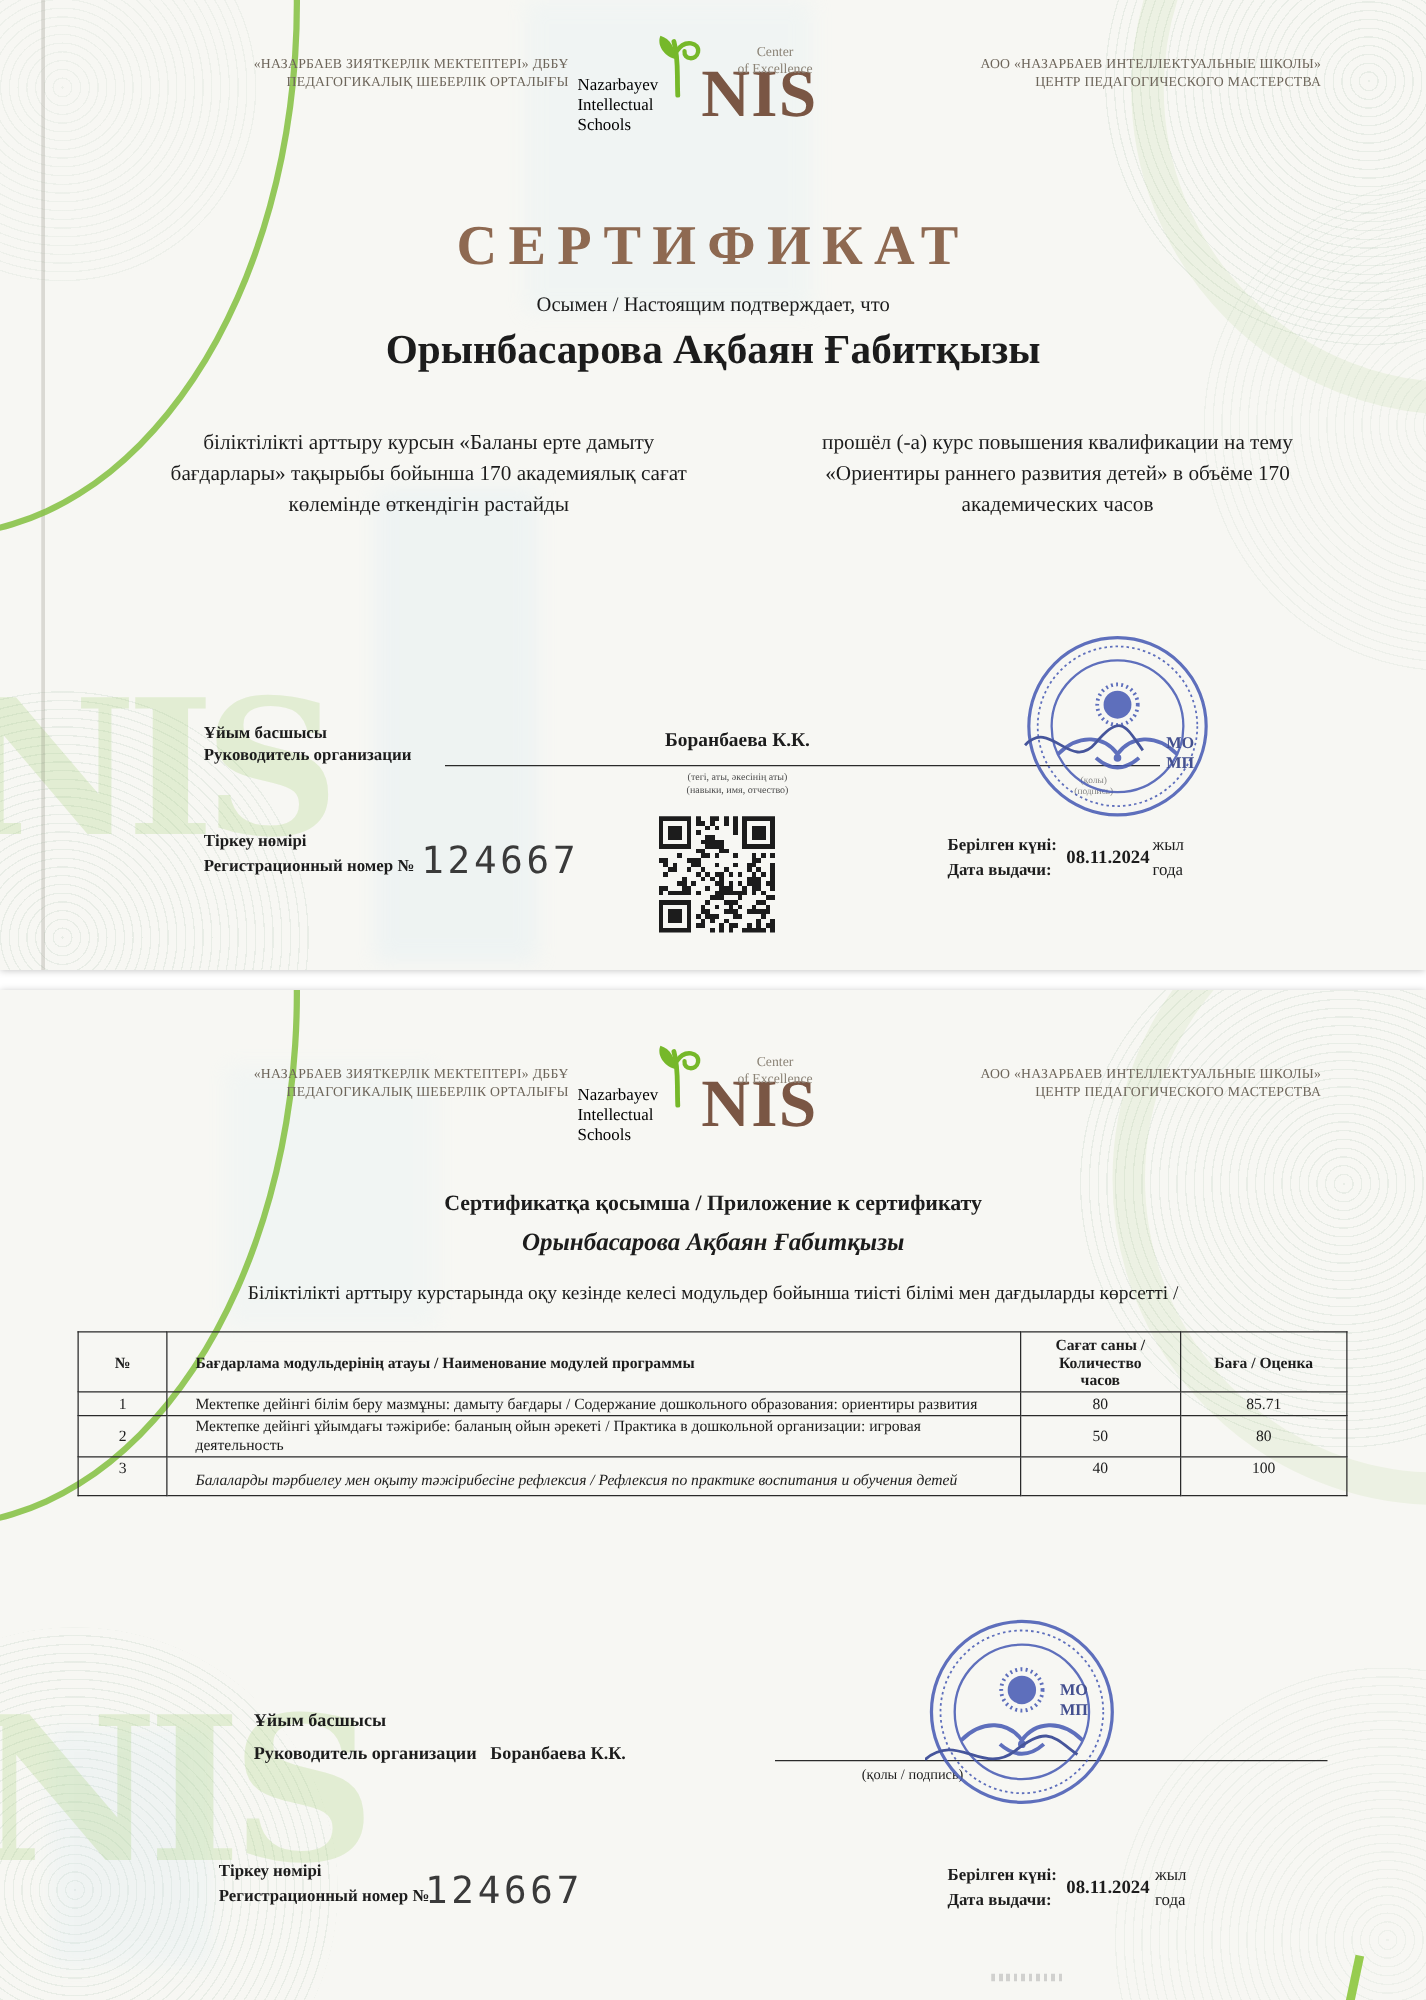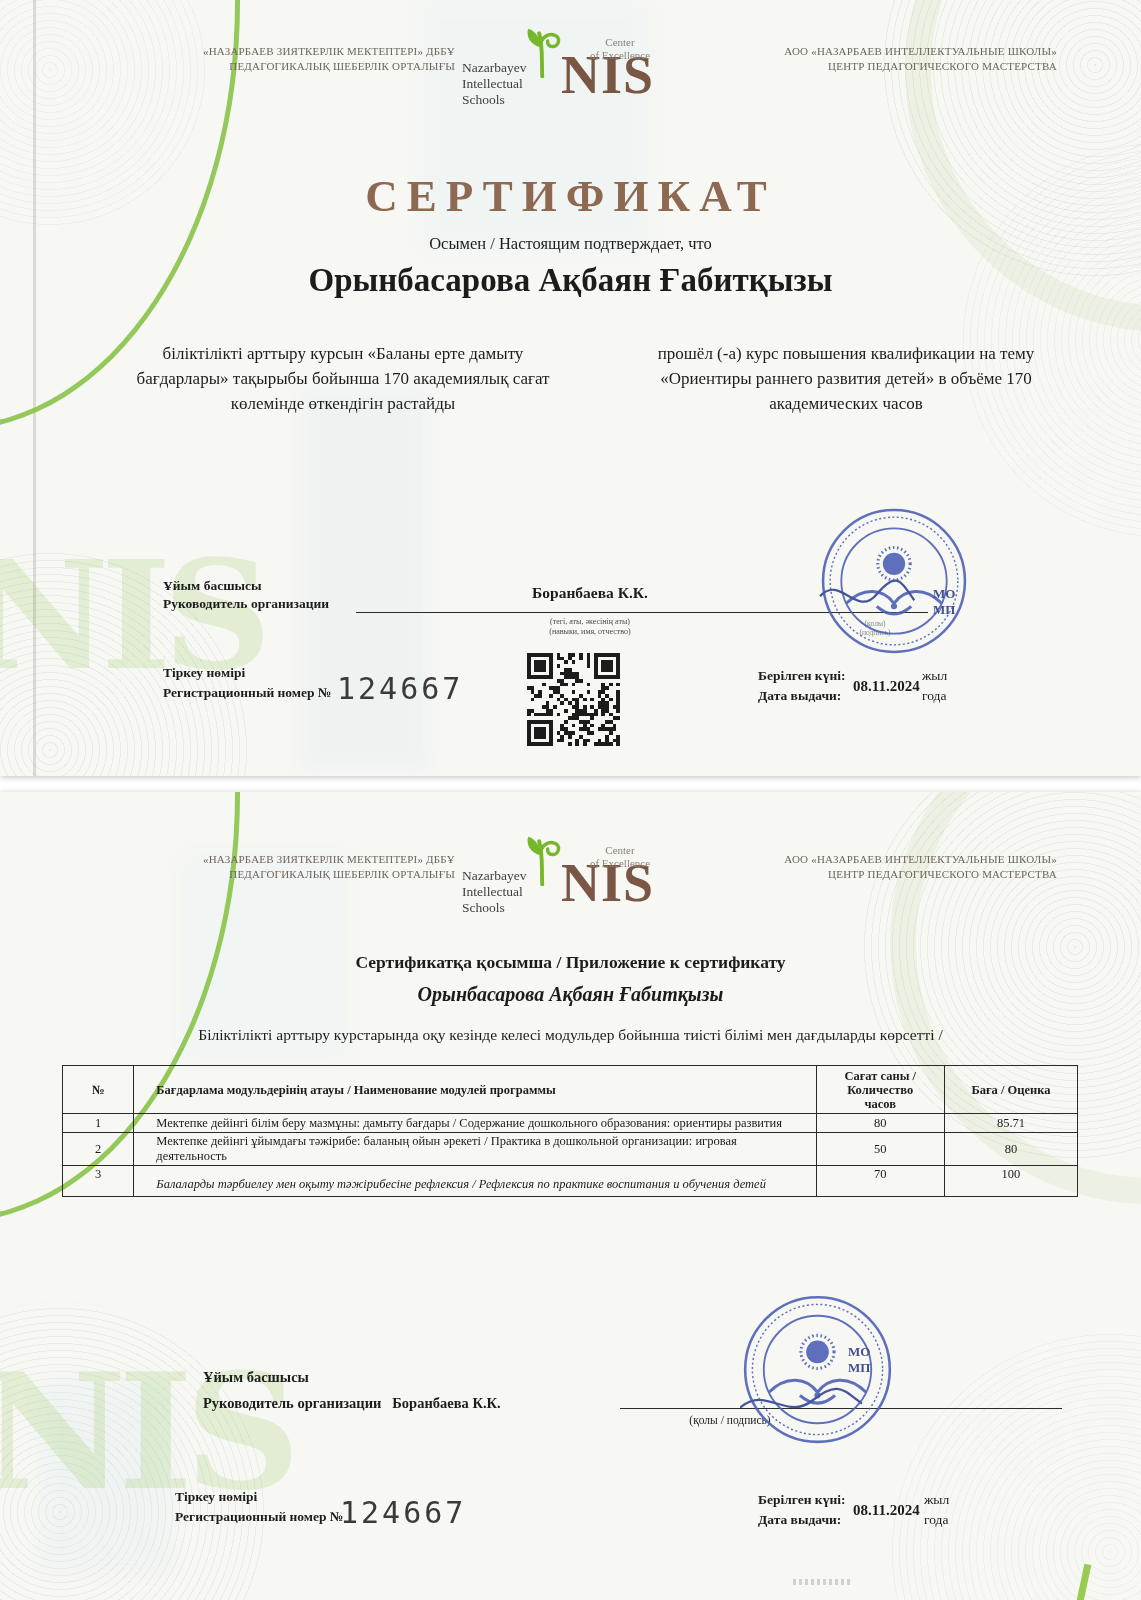--- a/index.html
+++ b/index.html
@@ -28,21 +28,21 @@
   .print-code{position:absolute;width:58px;height:6px;opacity:.35;
     background:repeating-linear-gradient(90deg,#8a8a8a 0 3px,transparent 3px 6px);}
 
   
   .header{position:absolute;left:0;top:0;width:1141px;height:150px;}
   #page2 .header{top:16px;}
   .org{position:absolute;text-align:right;font-weight:400;font-size:11px;line-height:15px;
        color:#6d655a;letter-spacing:.2px;}
   .org.left{left:85px;top:44px;width:370px;}
   .org.right{left:672px;top:44px;width:385px;}
-  .logo-name{position:absolute;left:462px;top:60px;font-size:13.5px;line-height:16px;color:#404040;
+  .logo-name{position:absolute;left:462px;top:60px;font-size:13.5px;line-height:16px;color:#000000;
              font-family:"Liberation Serif",serif;}
   .logo-plant{position:absolute;left:519px;top:24px;width:48px;height:54px;}
   .logo-nis{position:absolute;left:561px;top:48px;font-size:54px;font-weight:700;color:#7a5644;
             letter-spacing:1px;line-height:1;}
   .logo-coe{position:absolute;left:582px;top:36px;width:76px;text-align:center;
             font-size:11px;line-height:13px;color:#8b8376;}
 
   
   .cert-title{position:absolute;left:0;top:170px;width:1141px;text-align:center;
     font-size:45px;font-weight:700;letter-spacing:9px;color:#8e6951;}
@@ -532,21 +532,21 @@
     </tr>
     <tr class="r">
       <td class="c-num">2</td>
       <td class="c-mod">Мектепке дейінгі ұйымдағы тәжірибе: баланың ойын әрекеті / Практика в дошкольной организации: игровая деятельность</td>
       <td class="c-hrs">50</td>
       <td class="c-grd">80</td>
     </tr>
     <tr class="r r3">
       <td class="c-num">3</td>
       <td class="c-mod">Балаларды тәрбиелеу мен оқыту тәжірибесіне рефлексия / Рефлексия по практике воспитания и обучения детей</td>
-      <td class="c-hrs">70</td>
+      <td class="c-hrs">40</td>
       <td class="c-grd">100</td>
     </tr>
   </tbody>
     </table>
 
   <div class="p2-role" style="top:572px;">
     <div>Ұйым басшысы</div>
     <div>
       <span>Руководитель организации</span>&nbsp;&nbsp;
       <span class="nm">Боранбаева К.К.</span>

